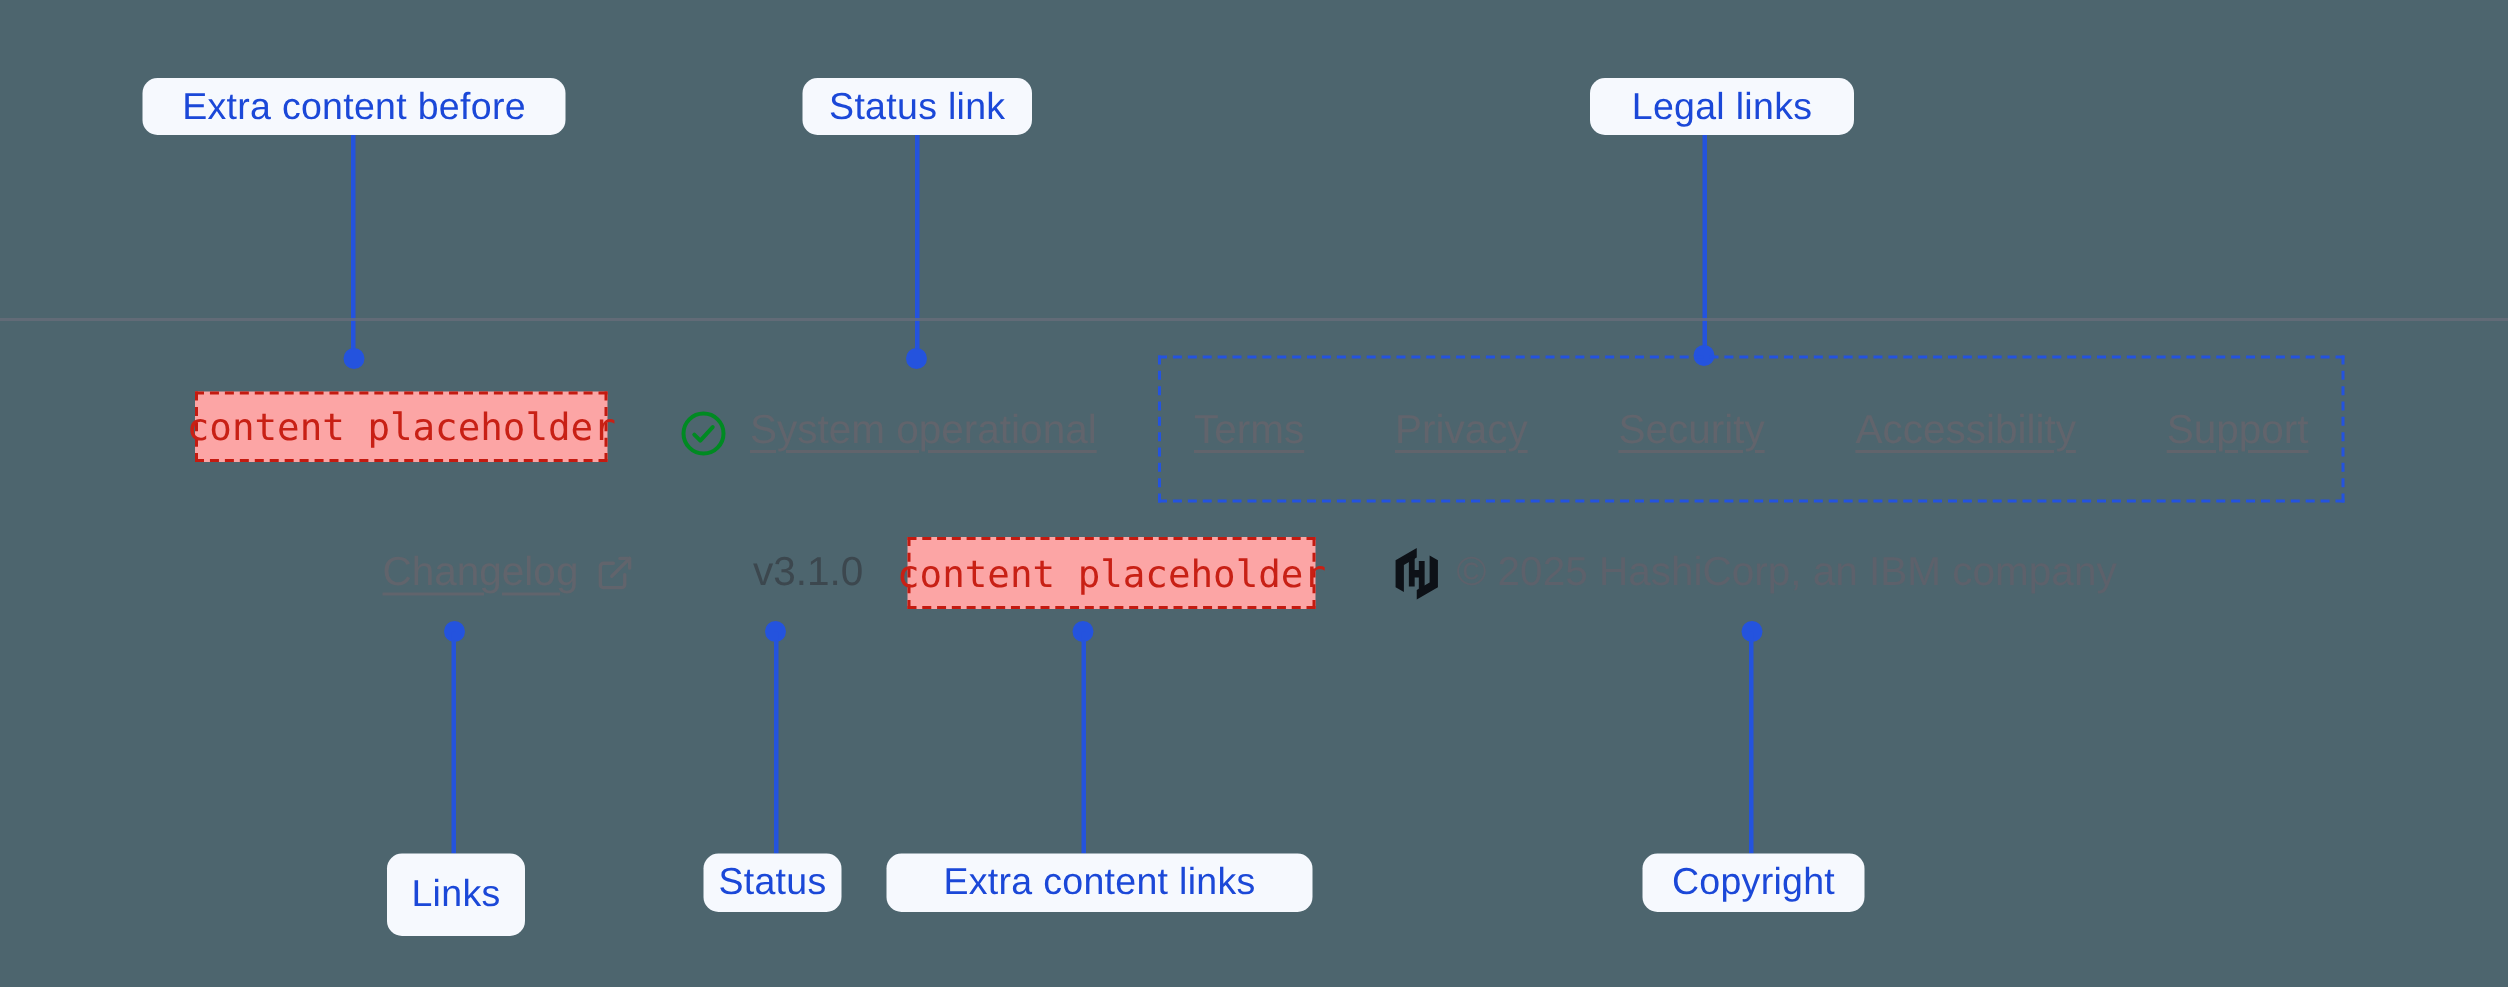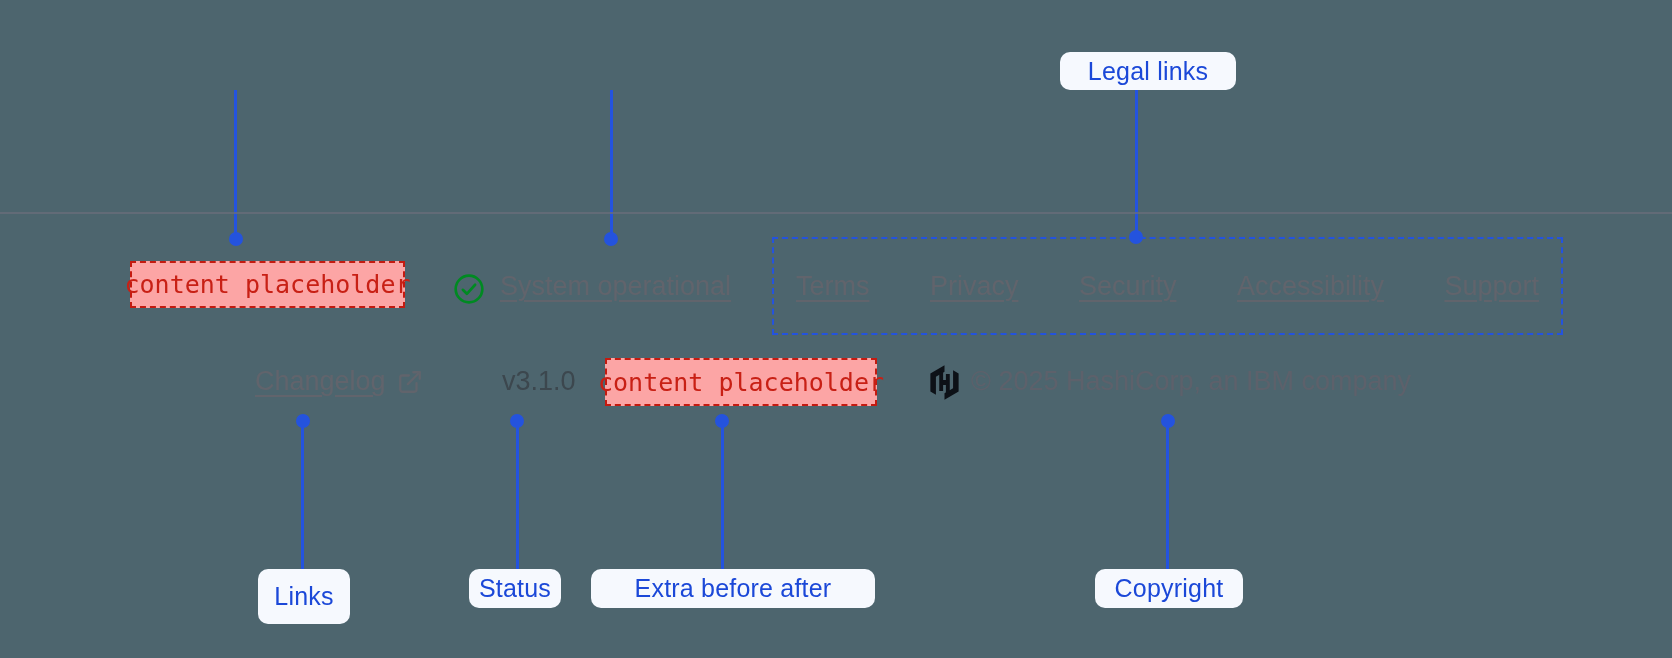--- a/index.html
+++ b/index.html
@@ -74,20 +74,22 @@
   .iconbox{position:absolute;display:flex;align-items:center;justify-content:center;}
   .changelog-wrap{position:absolute;left:255px;top:366px;display:flex;align-items:center;gap:11px;}
   .changelog-wrap .flink{position:static;}
   svg{display:block;}
 </style>
 </head>
 <body>
 
 <div class="canvas">
 
+  <div class="pill" style="left:95px;top:52px;width:282px;">Extra content before</div>
+  <div class="pill" style="left:535px;top:52px;width:153px;">Status link</div>
   <div class="pill" style="left:1060px;top:52px;width:176px;">Legal links</div>
 
   <div class="vline" style="left:234px;top:90px;height:146px;"></div>
   <div class="dot" style="left:229px;top:232px;"></div>
   <div class="vline" style="left:610px;top:90px;height:146px;"></div>
   <div class="dot" style="left:604px;top:232px;"></div>
   <div class="vline" style="left:1135px;top:90px;height:144px;"></div>
   <div class="dot" style="left:1129px;top:230px;"></div>
 
   <div class="divider"></div>
@@ -138,16 +140,16 @@
   <div class="vline" style="left:301px;top:421px;height:148px;"></div>
   <div class="dot" style="left:510px;top:414px;"></div>
   <div class="vline" style="left:516px;top:421px;height:148px;"></div>
   <div class="dot" style="left:715px;top:414px;"></div>
   <div class="vline" style="left:721px;top:421px;height:148px;"></div>
   <div class="dot" style="left:1161px;top:414px;"></div>
   <div class="vline" style="left:1166px;top:421px;height:148px;"></div>
 
   <div class="pill" style="left:258px;top:569px;width:92px;height:55px;">Links</div>
   <div class="pill" style="left:469px;top:569px;width:92px;height:39px;">Status</div>
-  <div class="pill" style="left:591px;top:569px;width:284px;height:39px;">Extra before after</div>
+  <div class="pill" style="left:591px;top:569px;width:284px;height:39px;">Extra content links</div>
   <div class="pill" style="left:1095px;top:569px;width:148px;height:39px;">Copyright</div>
 
 </div>
 
 </body></html>

